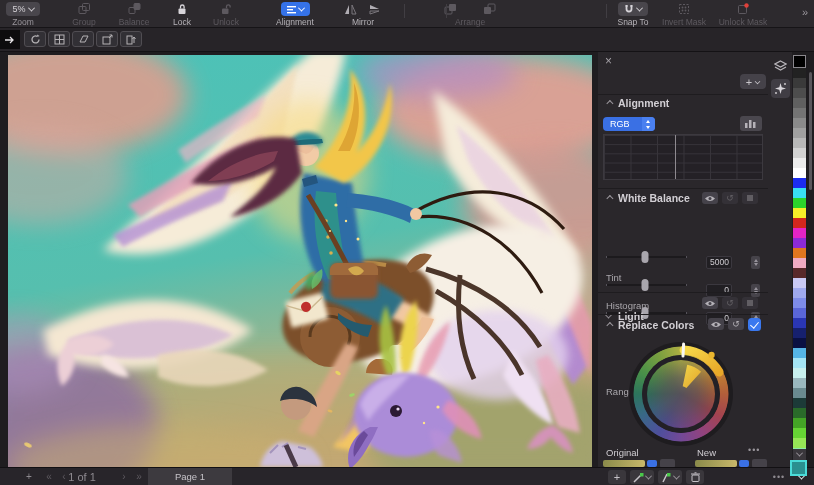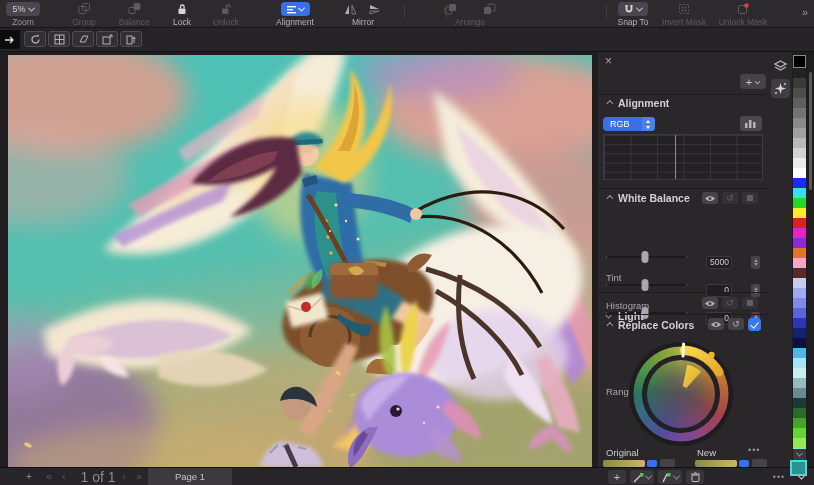--- a/index.html
+++ b/index.html
@@ -696,21 +696,21 @@
 <div class="sw-scroll">
     <span class="chev-dn" style="color:#9a969c"></span>
   </div>
 <div class="sw-cur"></div>
 <div class="scrollbar"></div>
 
 <div id="statusbar">
   <div class="sb-it" style="left:22px;width:14px">+</div>
   <div class="sb-it" style="left:42px;width:14px;color:#5d595f">«</div>
   <div class="sb-it" style="left:58px;width:12px;color:#5d595f">‹</div>
-  <div class="sb-it" style="left:76px;width:44px;font-size:14px">1 of 1</div>
+  <div class="sb-it" style="left:60px;width:44px;font-size:11px">1 of 1</div>
   <div class="sb-it" style="left:118px;width:12px;color:#5d595f">›</div>
   <div class="sb-it" style="left:132px;width:14px;color:#5d595f">»</div>
   <div class="sb-tab">Page 1</div>
 
   <div class="sb-btn" style="left:608px;width:18px">
       <span style="font-size:11px;color:#c6c3c8">+</span>
     </div>
   <div class="sb-btn" style="left:630px;width:24px">
       <svg width="11" height="11">
         <path d="M1,10 L6,5 M6,5 L8,3" stroke="#c6c3c8" stroke-width="1.5"></path>

